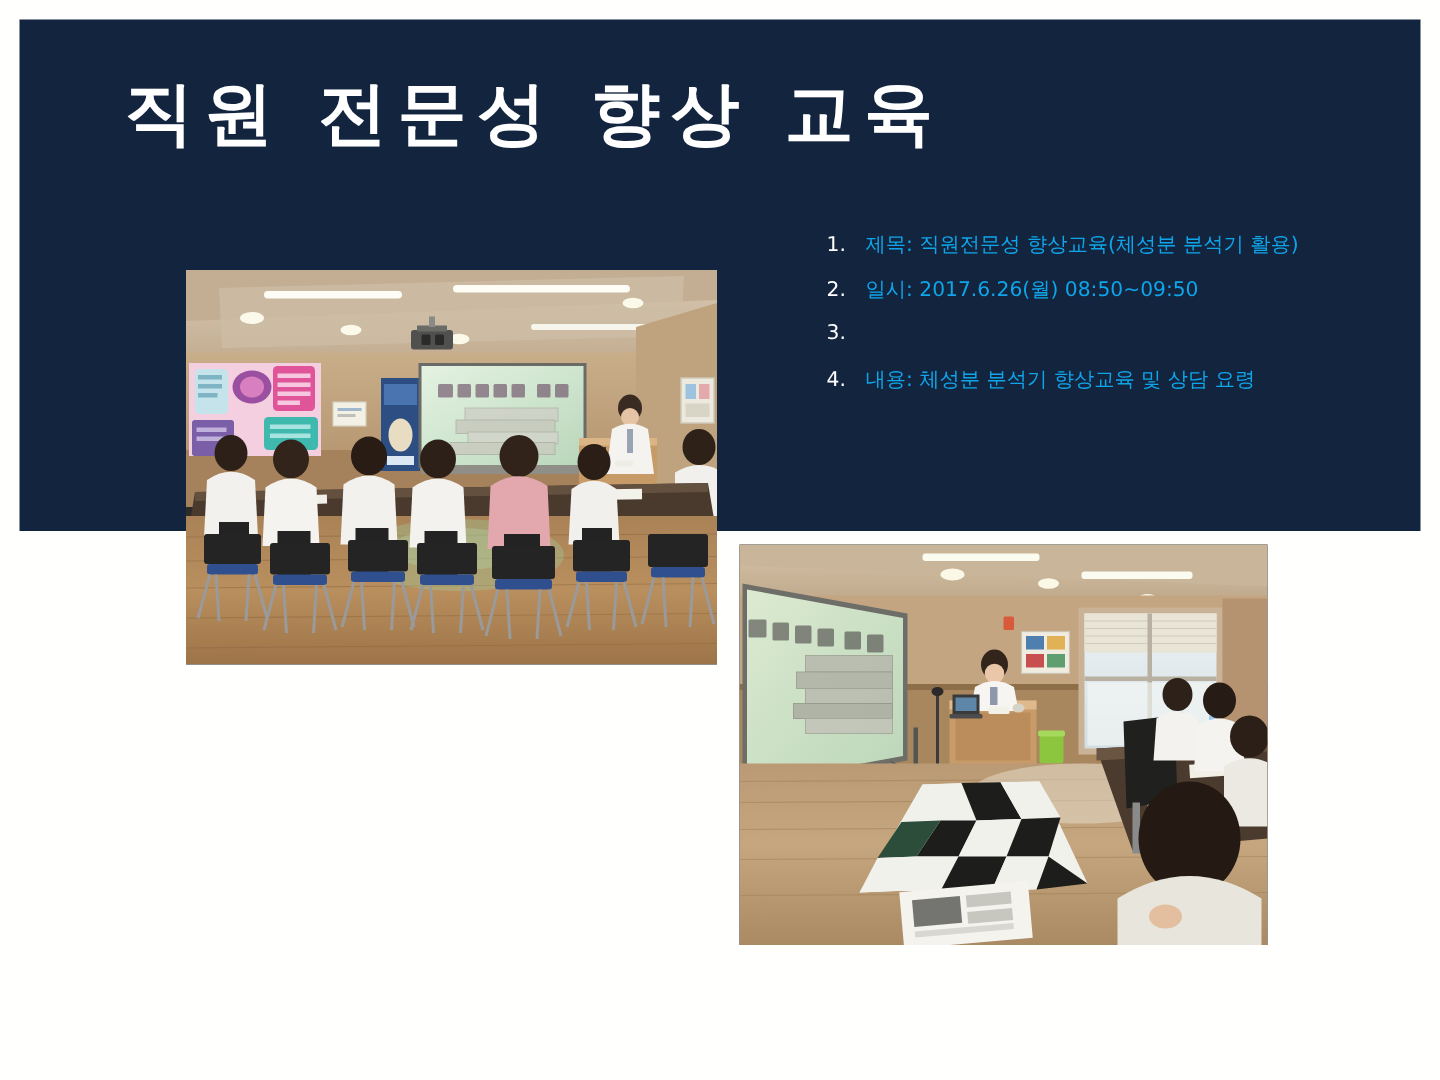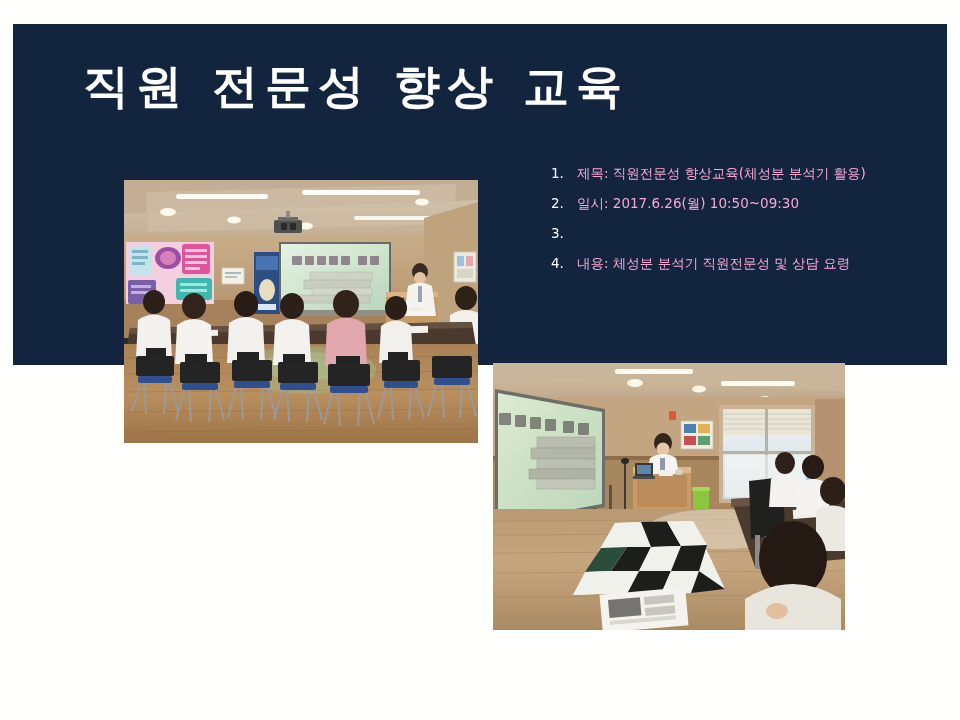--- a/index.html
+++ b/index.html
@@ -20,21 +20,20 @@
   }
 
   
   #navy-panel {
     position: absolute;
     left: 13px;
     top: 13px;
     width: 934px;
     height: 341px;
     background: #13243f;
-    margin-top: 11px;
   }
 
   #slide-title {
     position: absolute;
     left: 70px;
     top: 36px;
     color: #ffffff;
     font-size: 46px;
     font-weight: bold;
     letter-spacing: 7px;
@@ -60,21 +59,21 @@
     align-items: baseline;
     height: 30px;
     white-space: nowrap;
   }
   #detail-list .num {
     width: 26px;
     flex: 0 0 26px;
     color: #ffffff;
   }
   #detail-list .txt {
-    color: #f9a8d4;
+    color: #0ea5e9;
     text-align: center;
   }
 
   
   .photo {
     position: absolute;
     overflow: hidden;
     background: #2d2b28;
   }
   #photo-1 {
@@ -100,28 +99,28 @@
 
     <div id="slide-title">직원 전문성 향상 교육</div>
 
     <ul id="detail-list">
       <li>
         <span class="num">1.</span>
         <span class="txt">제목: 직원전문성 향상교육(체성분 분석기 활용)</span>
       </li>
       <li>
         <span class="num">2.</span>
-        <span class="txt">일시: 2017.6.26(월) 10:50~09:30</span>
+        <span class="txt">일시: 2017.6.26(월) 08:50~09:50</span>
       </li>
       <li>
         <span class="num">3.</span>
       </li>
       <li>
         <span class="num">4.</span>
-        <span class="txt">내용: 체성분 분석기 직원전문성 및 상담 요령</span>
+        <span class="txt">내용: 체성분 분석기 향상교육 및 상담 요령</span>
       </li>
     </ul>
   </div>
 
   <div class="photo" id="photo-1">
     <svg viewBox="0 0 354 263" preserveAspectRatio="none">
       <defs>
         <linearGradient id="p1ceil" x1="0" y1="0" x2="0" y2="1">
           <stop offset="0" stop-color="#d8c9b3"></stop>
             <stop offset="1" stop-color="#c2ac90"></stop>

